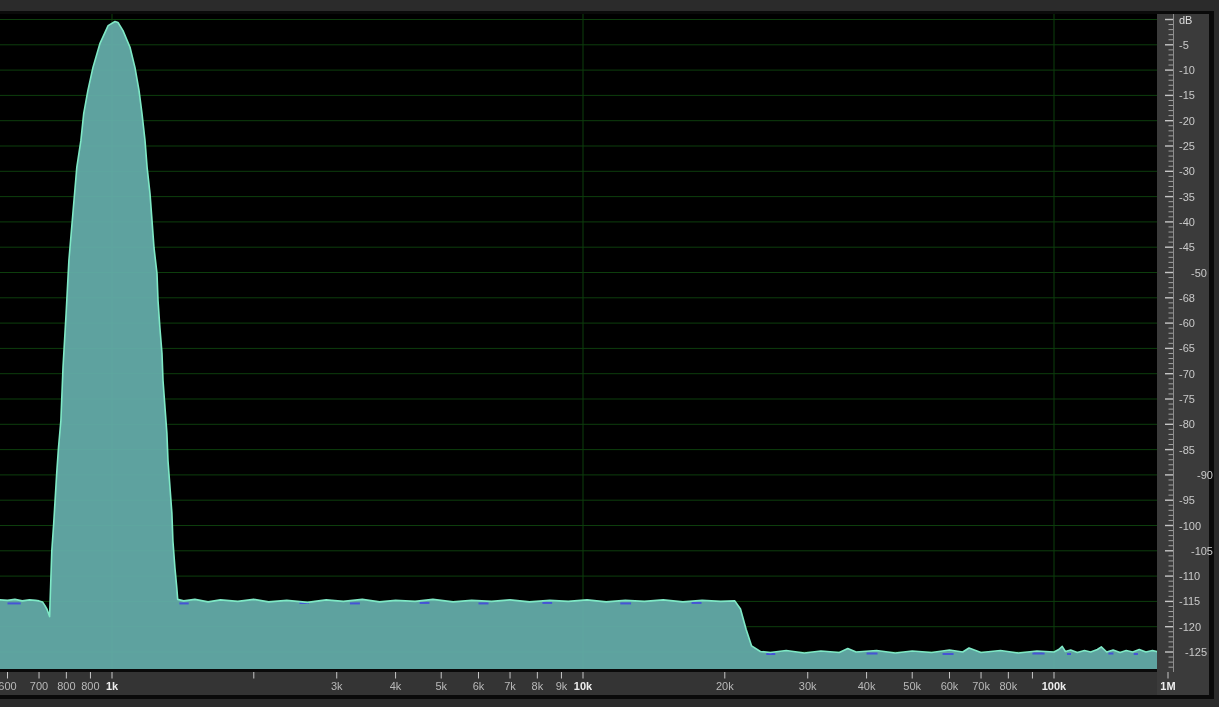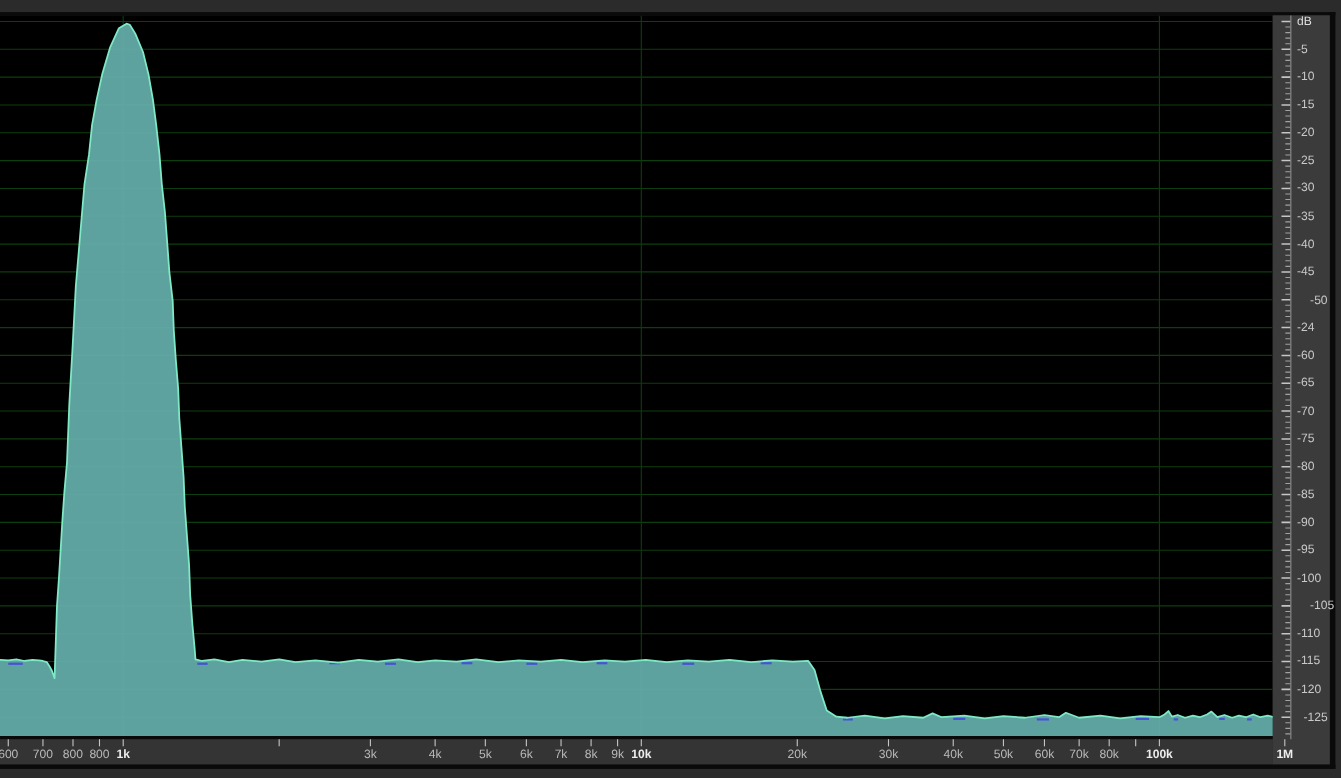--- a/index.html
+++ b/index.html
@@ -245,28 +245,28 @@
       <div class="ylab" style="top: 38.8px;">-5</div>
       <div class="ylab" style="top: 64.1px;">-10</div>
       <div class="ylab" style="top: 89.4px;">-15</div>
       <div class="ylab" style="top: 114.7px;">-20</div>
       <div class="ylab" style="top: 140px;">-25</div>
       <div class="ylab" style="top: 165.3px;">-30</div>
       <div class="ylab" style="top: 190.6px;">-35</div>
       <div class="ylab" style="top: 215.9px;">-40</div>
       <div class="ylab" style="top: 241.2px;">-45</div>
       <div class="ylab" style="top: 266.5px; margin-left: 12px;">-50</div>
-      <div class="ylab" style="top: 291.8px;">-24</div>
+      <div class="ylab" style="top: 291.8px;">-68</div>
       <div class="ylab" style="top: 317.1px;">-60</div>
       <div class="ylab" style="top: 342.4px;">-65</div>
       <div class="ylab" style="top: 367.7px;">-70</div>
       <div class="ylab" style="top: 393px;">-75</div>
       <div class="ylab" style="top: 418.3px;">-80</div>
       <div class="ylab" style="top: 443.6px;">-85</div>
-      <div class="ylab" style="top: 468.9px;">-90</div>
+      <div class="ylab" style="top: 468.9px; text-align: right;">-90</div>
       <div class="ylab" style="top: 494.2px;">-95</div>
       <div class="ylab" style="top: 519.5px;">-100</div>
       <div class="ylab" style="top: 544.8px; text-align: right;">-105</div>
       <div class="ylab" style="top: 570.1px;">-110</div>
       <div class="ylab" style="top: 595.4px;">-115</div>
       <div class="ylab" style="top: 620.7px;">-120</div>
       <div class="ylab" style="top: 646px; text-align: center;">-125</div>
     </div>
   <div id="x-labels">
       <div class="xlab" style="left: -22.4908px;">600</div>

